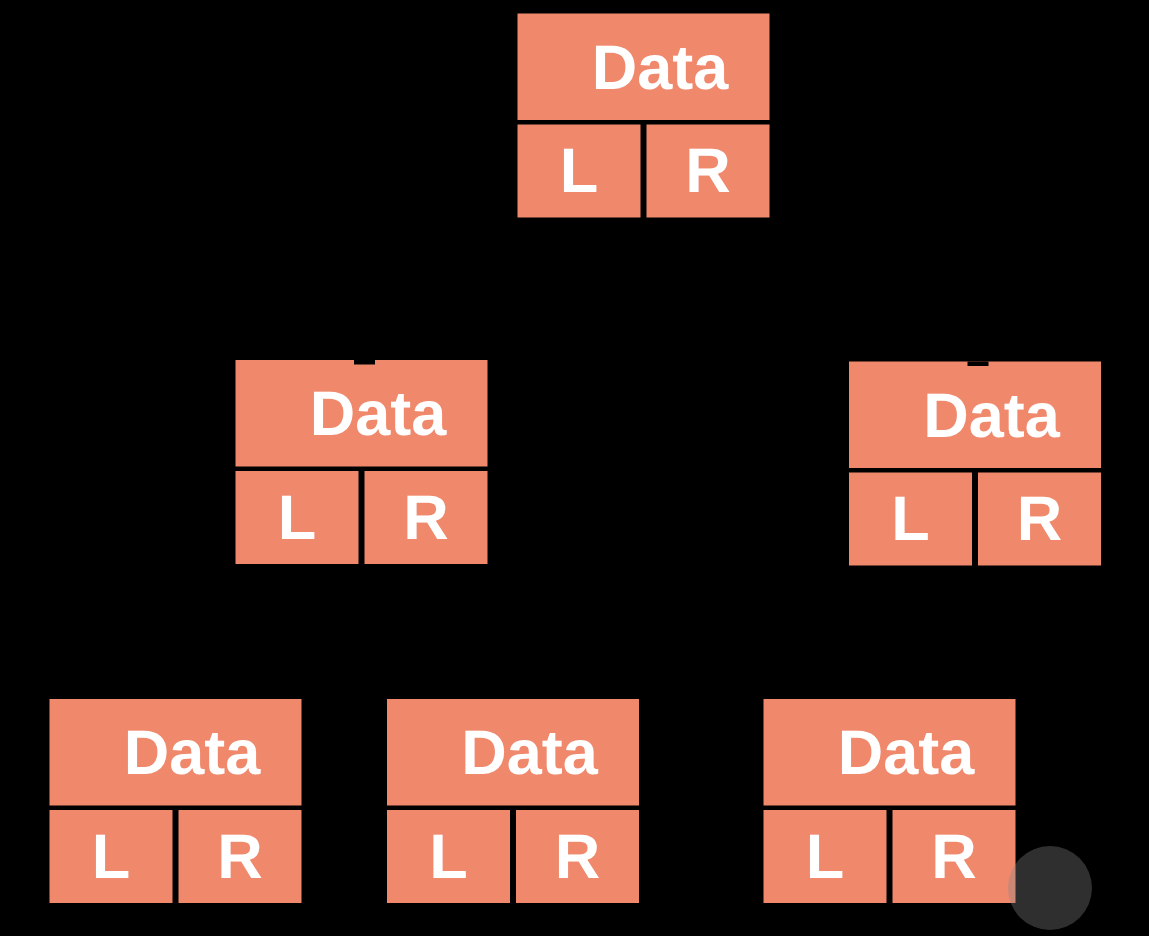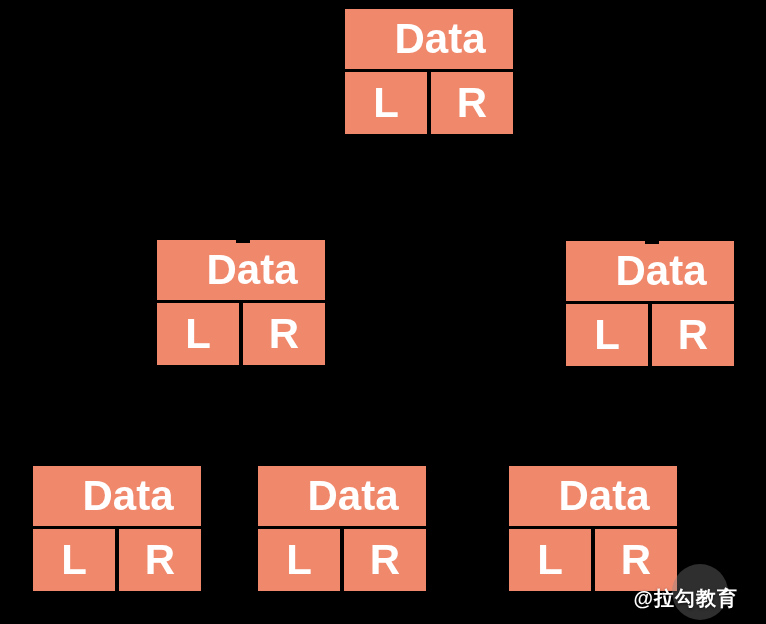--- a/index.html
+++ b/index.html
@@ -17,21 +17,21 @@
   .stage {
     position: absolute;
     inset: 0;
   }
   .node {
     position: absolute;
     width: 168px;
     z-index: 1;
   }
   .data-cell {
-    height: 60px;
+    height: 71px;
     margin-bottom: 3px;
     background: var(--node-fill, #F0886C);
     color: var(--cell-text, #fff);
     display: flex;
     align-items: center;
     justify-content: center;
     font-size: 42px;
     font-weight: 700;
     line-height: 1;
     padding-left: 22px;
@@ -141,15 +141,14 @@
     <div class="ptr-row">
       <div class="ptr-cell">L</div>
       <div class="ptr-cell">R</div>
     </div>
   </div>
 
   <div class="notch notch-l2-left"></div>
   <div class="notch notch-l2-right"></div>
 
   <div class="watermark-logo"></div>
-  <div class="watermark">@拉勾教育</div>
 
 </div>
 
 </body></html>

